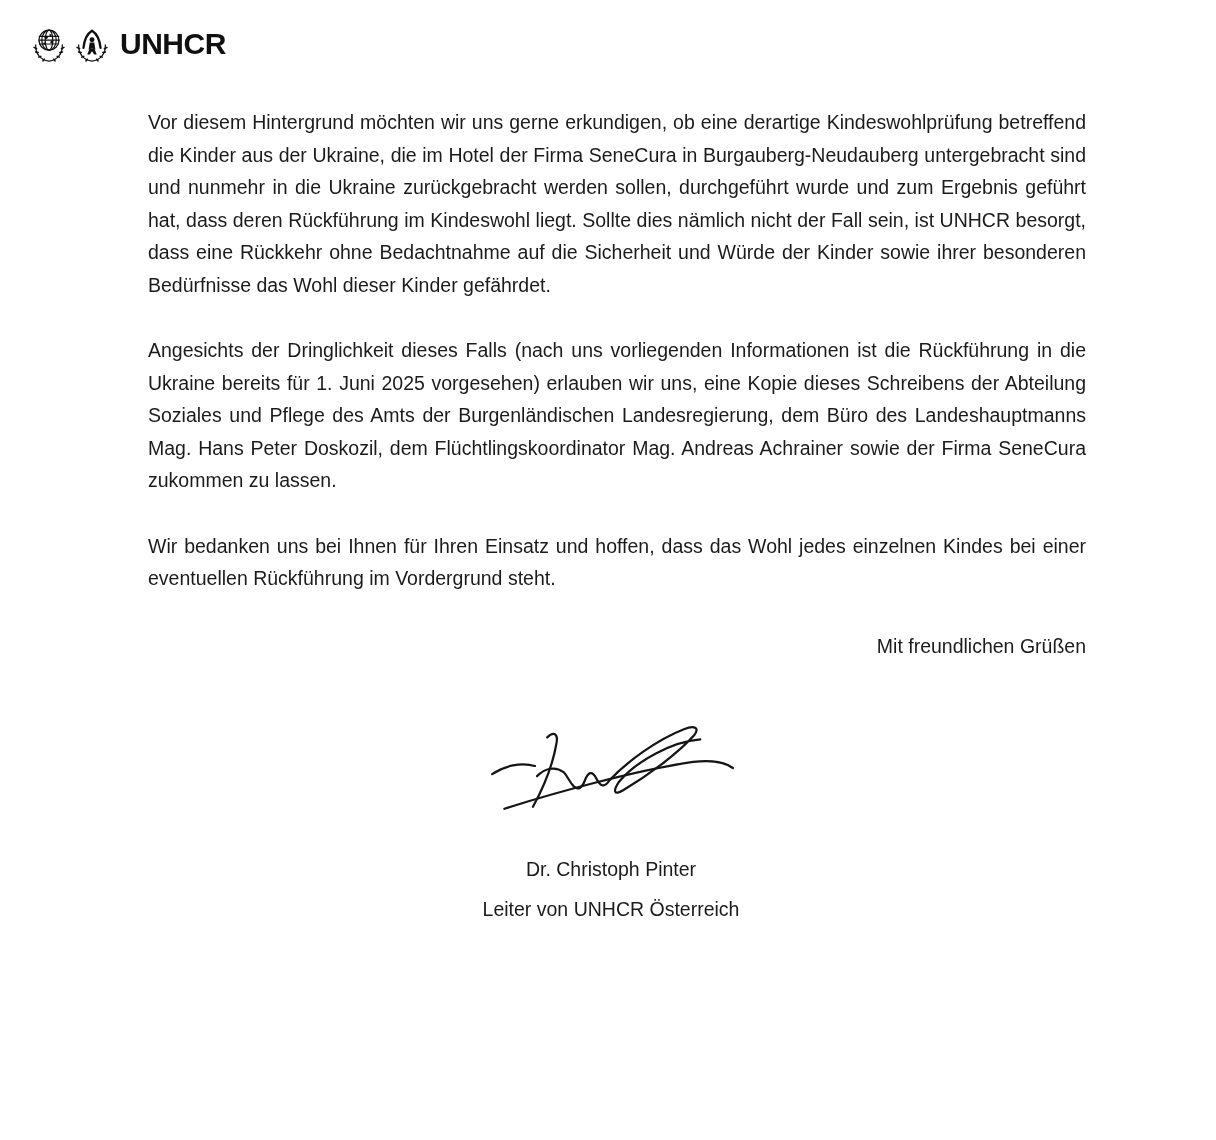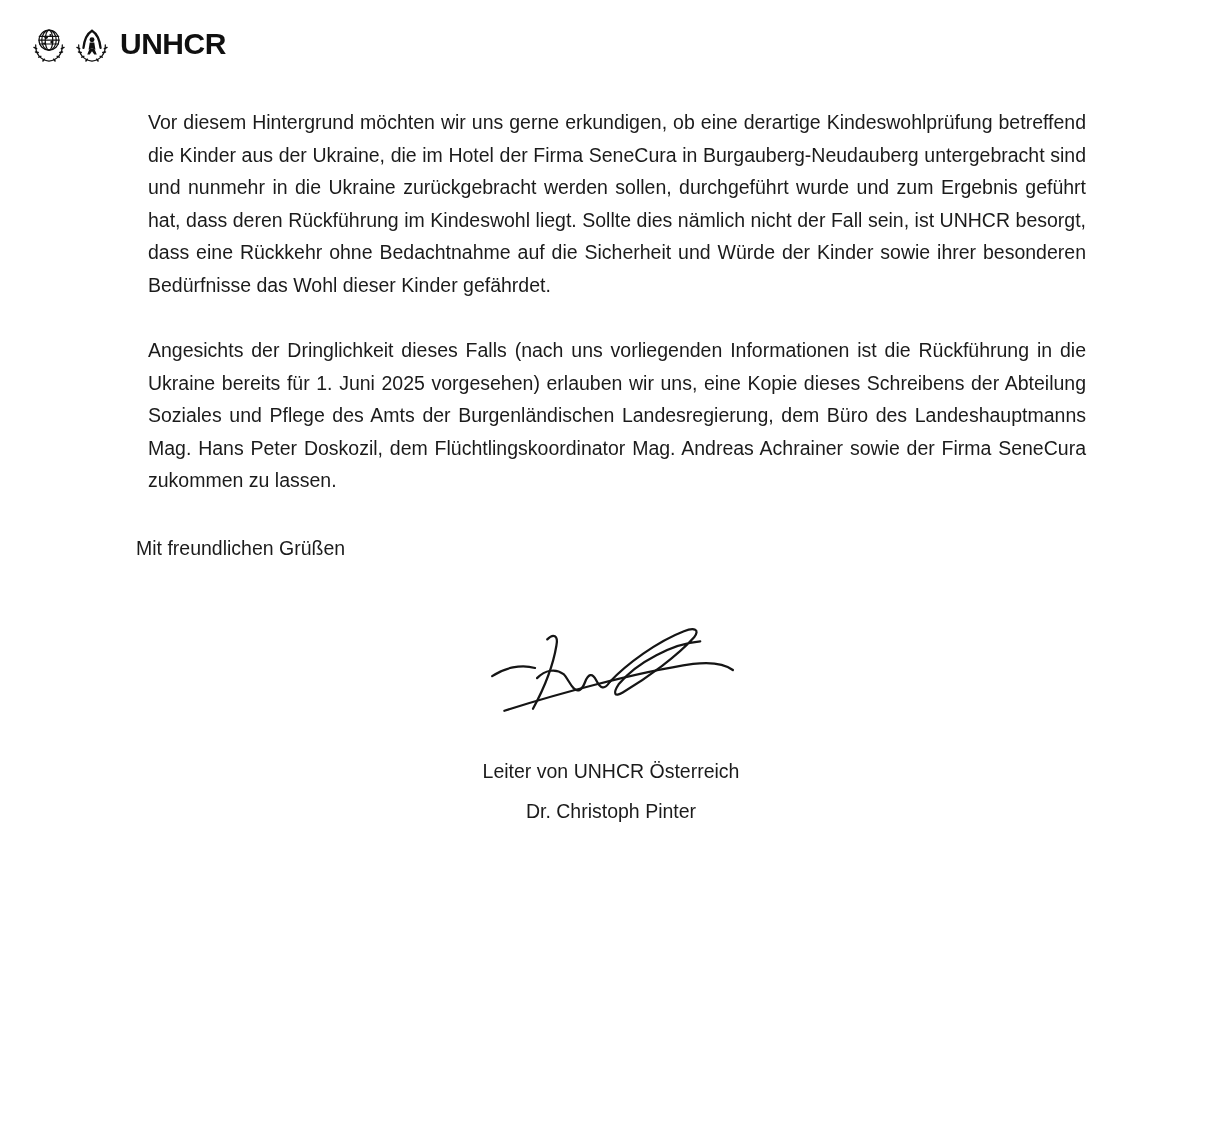--- a/index.html
+++ b/index.html
@@ -33,21 +33,21 @@
     font-size:19.5px;
     line-height:32.5px;
     text-align:justify;
     color:#1b1b1b;
     hyphens:manual;
   }
   .closing{
     margin:35px 0 16px 0;
     font-size:19.5px;
     line-height:32.5px;
-    text-align:left;
+    text-align:right;
   }
   .sig-wrap{
     margin-top:55px;
     display:flex;justify-content:center;
   }
   .sig-wrap svg{display:block;}
   .signoff{
     margin-top:30px;
     text-align:center;
     font-size:19.5px;
@@ -103,30 +103,31 @@
       <line x1="28.6" y1="33" x2="30.8" y2="33.8"></line>
       <line x1="25" y1="36" x2="26.4" y2="37.8"></line>
     </g>
   </svg>
   <span class="wordmark">UNHCR</span>
 </div>
 
 <div class="content">
   <p class="para">Vor diesem Hintergrund möchten wir uns gerne erkundigen, ob eine derartige Kindeswohl­prüfung betreffend die Kinder aus der Ukraine, die im Hotel der Firma SeneCura in Burgauberg-Neudauberg untergebracht sind und nunmehr in die Ukraine zurückgebracht werden sollen, durchgeführt wurde und zum Ergebnis geführt hat, dass deren Rückführung im Kindeswohl liegt. Sollte dies nämlich nicht der Fall sein, ist UNHCR besorgt, dass eine Rückkehr ohne Bedachtnahme auf die Sicherheit und Würde der Kinder sowie ihrer besonderen Bedürfnisse das Wohl dieser Kinder gefährdet.</p>
   <p class="para">Angesichts der Dringlichkeit dieses Falls (nach uns vorliegenden Informationen ist die Rückführung in die Ukraine bereits für 1. Juni 2025 vorgesehen) erlauben wir uns, eine Kopie dieses Schreibens der Abteilung Soziales und Pflege des Amts der Burgenländischen Landesregierung, dem Büro des Landeshauptmanns Mag. Hans Peter Doskozil, dem Flüchtlingskoordinator Mag. Andreas Achrainer sowie der Firma SeneCura zukommen zu lassen.</p>
+  <p class="para">Wir bedanken uns bei Ihnen für Ihren Einsatz und hoffen, dass das Wohl jedes einzelnen Kindes bei einer eventuellen Rückführung im Vordergrund steht.</p>
 
   <div class="closing">Mit freundlichen Grüßen</div>
 
   <div class="sig-wrap">
     <svg width="255" height="102" viewBox="0 0 250 100" fill="none" stroke="#151515" stroke-width="2.2" stroke-linecap="round">
       <path d="M8,56 C20,48 36,44 50,48"></path>
       <path d="M62,20 C68,14 73,16 71,26 C68,44 60,66 48,88"></path>
       <path d="M52,58 C60,50 70,48 78,54 C82,58 84,64 88,68 C92,72 96,70 99,62 C102,54 106,52 110,60 C114,68 118,70 123,62"></path>
       <path d="M123,62 C140,44 170,22 196,12 C206,8 212,10 206,18 C190,36 160,58 136,72 C128,77 126,73 132,64 C150,42 186,24 212,22"></path>
       <path d="M20,90 C70,74 150,52 205,44 C222,42 236,44 244,50"></path>
     </svg>
   </div>
 
   <div class="signoff">
+    <div class="line">Dr. Christoph Pinter</div>
     <div class="line">Leiter von UNHCR Österreich</div>
-    <div class="line">Dr. Christoph Pinter</div>
   </div>
 </div>
 
 </body></html>

